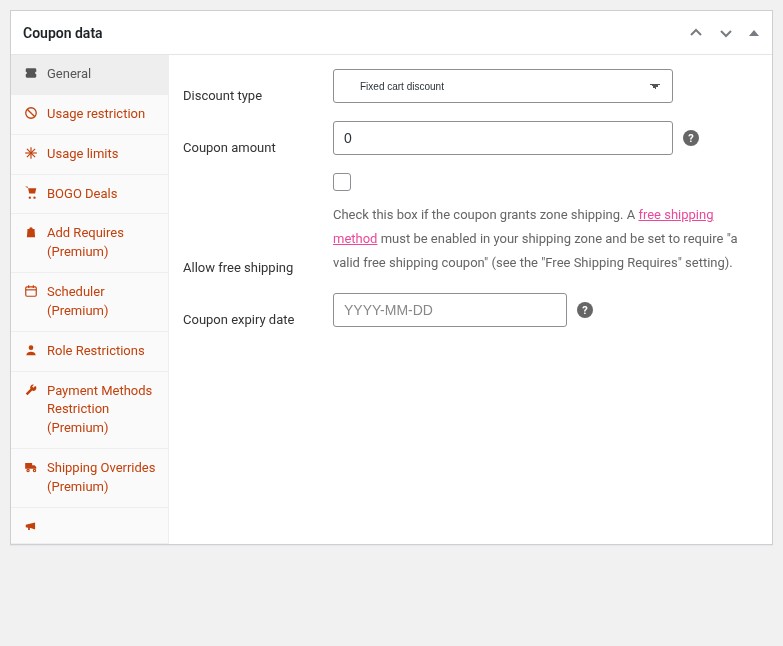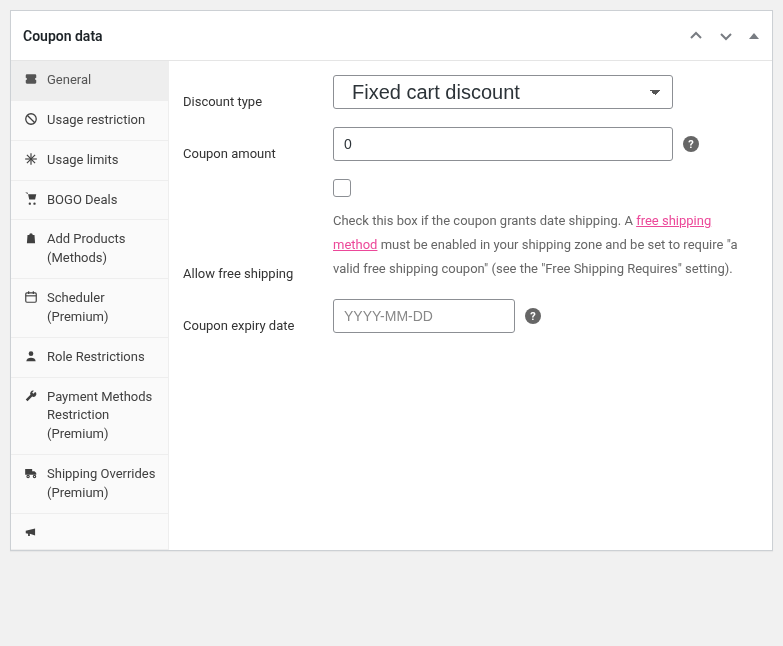--- a/index.html
+++ b/index.html
@@ -16,41 +16,41 @@
     background: #fff;
     border: 1px solid #ccd0d4;
     box-shadow: 0 1px 1px rgba(0,0,0,.04);
   }
   .panel-header {
     display: flex;
     align-items: center;
     justify-content: space-between;
     border-bottom: 1px solid #e5e5e5;
     padding: 0 12px;
-    height: 50px;
+    height: 44px;
   }
   .panel-header h2 {
     font-size: 14px;
     font-weight: 600;
     margin: 0;
     color:#1d2327;
   }
   .header-controls { display: flex; gap: 14px; align-items:center; }
   .header-controls span { cursor: pointer; color:#787c82; display:inline-flex; }
   .panel-body { display: flex; }
   .tabs {
     width: 158px;
     background: #fafafa;
     border-right: 1px solid #eee;
     margin:0; padding:0; list-style:none;
   }
   .tabs li {
     border-bottom: 1px solid #eee;
     padding: 10px 9px 10px 12px;
-    color: #404040;
+    color: #c2410c;
     cursor: pointer;
     line-height: 1.45;
     display: flex;
     align-items: flex-start;
     gap: 8px;
   }
   .tabs li .icon { flex: 0 0 16px; display:inline-flex; align-items:center; justify-content:center; margin-top:1px;}
   .tabs li.active {
     background: #eee;
     color: #555;
@@ -69,43 +69,43 @@
   .field-label {
     width: 150px;
     padding-top: 6px;
     color: #333;
   }
   .field-control { flex: 1; display:flex; flex-direction:column; }
   .ctrl-line { display:flex; align-items:center; gap:10px; }
   select.discount {
     width: 340px;
     height: 34px;
-    padding: 0 30px 0 18px;
+    padding: 0 30px 0 26px;
     border: 1px solid #8c8f94;
     border-radius: 3px;
-    font-size: 20px;
+    font-size: 10px;
     background: #fff;
     appearance: none;
     -webkit-appearance:none;
     background-image: linear-gradient(45deg, transparent 50%, #555 50%), linear-gradient(135deg, #555 50%, transparent 50%);
     background-position: calc(100% - 17px) 14px, calc(100% - 12px) 14px;
     background-size: 5px 5px, 5px 5px;
     background-repeat: no-repeat;
     color:#2c3338;
   }
   input.text {
     height: 34px;
     padding: 0 10px;
     border: 1px solid #8c8f94;
     border-radius: 3px;
     font-size: 14px;
     color:#2c3338;
   }
   input.amount { width: 340px; }
-  input.date { width: 182px; }
+  input.date { width: 234px; }
   input.date::placeholder { color:#888; }
   .checkbox {
     width: 18px; height: 18px;
     border: 1px solid #8c8f94;
     border-radius: 3px;
     background:#fff;
   }
   .help-dot {
     width: 16px; height:16px; border-radius:50%;
     background:#666; color:#fff; font-size:11px; font-weight:700;
@@ -183,21 +183,21 @@
             </svg>
           </span>
           <span class="lbl">BOGO Deals</span>
         </li>
         <li>
           <span class="icon">
             <svg width="14" height="14" viewBox="0 0 24 24" fill="currentColor">
               <path d="M6 7h12l1 14H5L6 7zm3 0a3 3 0 0 1 6 0"></path>
             </svg>
           </span>
-          <span class="lbl">Add Products (Methods)</span>
+          <span class="lbl">Add Requires (Premium)</span>
         </li>
         <li>
           <span class="icon">
             <svg width="14" height="14" viewBox="0 0 24 24" fill="none" stroke="currentColor" stroke-width="2">
               <rect x="3" y="5" width="18" height="16" rx="2"></rect>
               <line x1="3" y1="10" x2="21" y2="10"></line>
               <line x1="8" y1="2" x2="8" y2="7"></line>
               <line x1="16" y1="2" x2="16" y2="7"></line>
             </svg>
           </span>
@@ -261,21 +261,21 @@
         </div>
       </div>
 
       <div class="field-row extra-gap">
         <div class="field-label">Allow free shipping</div>
         <div class="field-control">
           <div class="ctrl-line">
             <div class="checkbox"></div>
           </div>
           <div class="desc">
-            <span>Check this box if the coupon grants date shipping. A </span><a href="#">free shipping method</a><span> must be enabled in your shipping zone and be set to require "a valid free shipping coupon" (see the "Free Shipping Requires" setting).</span>
+            <span>Check this box if the coupon grants zone shipping. A </span><a href="#">free shipping method</a><span> must be enabled in your shipping zone and be set to require "a valid free shipping coupon" (see the "Free Shipping Requires" setting).</span>
           </div>
         </div>
       </div>
 
       <div class="field-row">
         <div class="field-label">Coupon expiry date</div>
         <div class="field-control">
           <div class="ctrl-line">
             <input class="text date" placeholder="YYYY-MM-DD" style="">
             <span class="help-dot">?</span>

